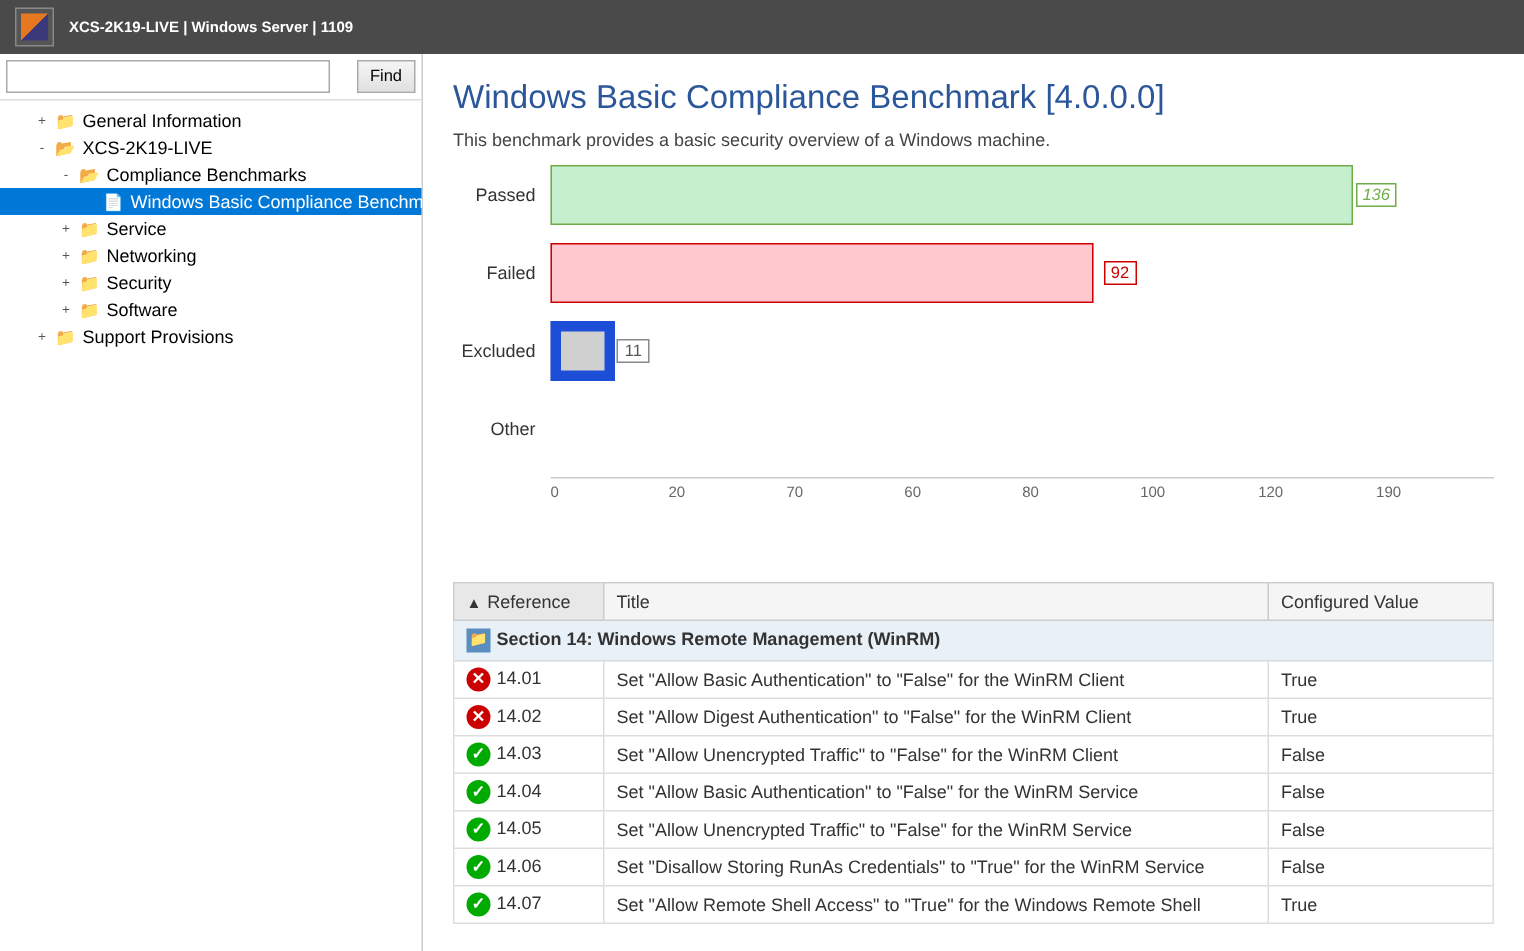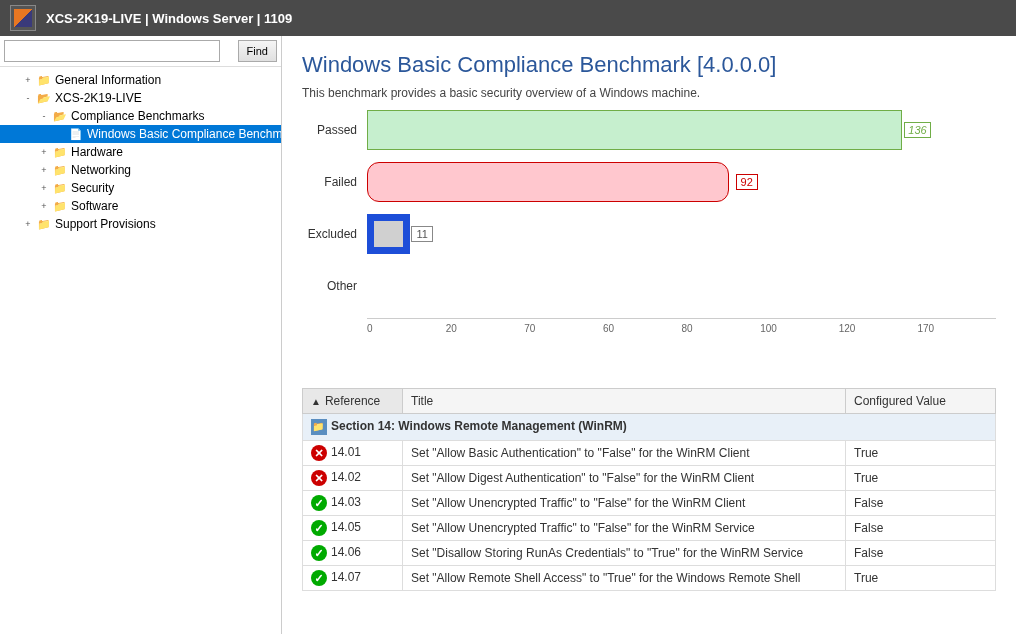--- a/index.html
+++ b/index.html
@@ -20,21 +20,21 @@
       width: 26px; height: 26px;
       background: #555;
       border: 1px solid #888;
       display: flex; align-items: center; justify-content: center;
       flex-shrink: 0;
     }
     .top-bar-logo-inner {
       width: 18px; height: 18px;
       background: linear-gradient(135deg, #e87722 50%, #3a3a7a 50%);
     }
-    .top-bar-title { font-size: 13px; font-weight: bold; color: #fff; }
+    .top-bar-title { font-size: 10px; font-weight: bold; color: #fff; }
 
     
     .main-layout {
       display: flex;
       flex: 1;
       overflow: hidden;
     }
 
     
     .sidebar {
@@ -293,21 +293,21 @@
           <span>Compliance Benchmarks</span>
         </div>
         <div class="tree-item indent-3 selected">
           <span class="expand-icon"></span>
           <span class="tree-icon doc-icon">📄</span>
           <span>Windows Basic Compliance Benchmark</span>
         </div>
         <div class="tree-item indent-2">
           <span class="expand-icon">+</span>
           <span class="tree-icon folder-icon">📁</span>
-          <span>Hardware</span>
+          <span>Service</span>
         </div>
         <div class="tree-item indent-2">
           <span class="expand-icon">+</span>
           <span class="tree-icon folder-icon">📁</span>
           <span>Networking</span>
         </div>
         <div class="tree-item indent-2">
           <span class="expand-icon">+</span>
           <span class="tree-icon folder-icon">📁</span>
           <span>Security</span>
@@ -334,21 +334,21 @@
           <div class="chart-label">Passed</div>
           <div class="chart-bar-area">
             <div class="chart-bar bar-passed" style="width: 85%; position: relative;">
               <span class="bar-value passed-val">136</span>
             </div>
           </div>
         </div>
         <div class="chart-row">
           <div class="chart-label">Failed</div>
           <div class="chart-bar-area">
-            <div class="chart-bar bar-failed" style="width: 57.5%; position: relative; border-radius: 12px;">
+            <div class="chart-bar bar-failed" style="width: 57.5%; position: relative;">
               <span class="bar-value failed-val">92</span>
             </div>
           </div>
         </div>
         <div class="chart-row">
           <div class="chart-label">Excluded</div>
           <div class="chart-bar-area">
             <div class="chart-bar bar-excluded" style="width: 6.875%; position: relative;">
               <span class="bar-value excluded-val">11</span>
             </div>
@@ -361,21 +361,21 @@
           </div>
         </div>
         <div class="chart-axis">
           <div class="axis-tick">0</div>
           <div class="axis-tick">20</div>
           <div class="axis-tick">70</div>
           <div class="axis-tick">60</div>
           <div class="axis-tick">80</div>
           <div class="axis-tick">100</div>
           <div class="axis-tick">120</div>
-          <div class="axis-tick">170</div>
+          <div class="axis-tick">190</div>
         </div>
       </div>
 
     <table class="data-table" id="results-table">
       <thead>
         <tr id="table-header">
             <th class="sorted" style="width: 100px;"><span class="sort-arrow">▲</span>Reference</th>
             <th>Title</th>
             <th style="width: 150px;">Configured Value</th>
           </tr>
@@ -393,20 +393,25 @@
             <td><span class="status-icon status-fail">✕</span>14.02</td>
             <td>Set "Allow Digest Authentication" to "False" for the WinRM Client</td>
             <td>True</td>
           </tr>
           <tr>
             <td><span class="status-icon status-pass">✓</span>14.03</td>
             <td>Set "Allow Unencrypted Traffic" to "False" for the WinRM Client</td>
             <td>False</td>
           </tr>
           <tr>
+            <td><span class="status-icon status-pass">✓</span>14.04</td>
+            <td>Set "Allow Basic Authentication" to "False" for the WinRM Service</td>
+            <td>False</td>
+          </tr>
+          <tr>
             <td><span class="status-icon status-pass">✓</span>14.05</td>
             <td>Set "Allow Unencrypted Traffic" to "False" for the WinRM Service</td>
             <td>False</td>
           </tr>
           <tr>
             <td><span class="status-icon status-pass">✓</span>14.06</td>
             <td>Set "Disallow Storing RunAs Credentials" to "True" for the WinRM Service</td>
             <td>False</td>
           </tr>
           <tr>

